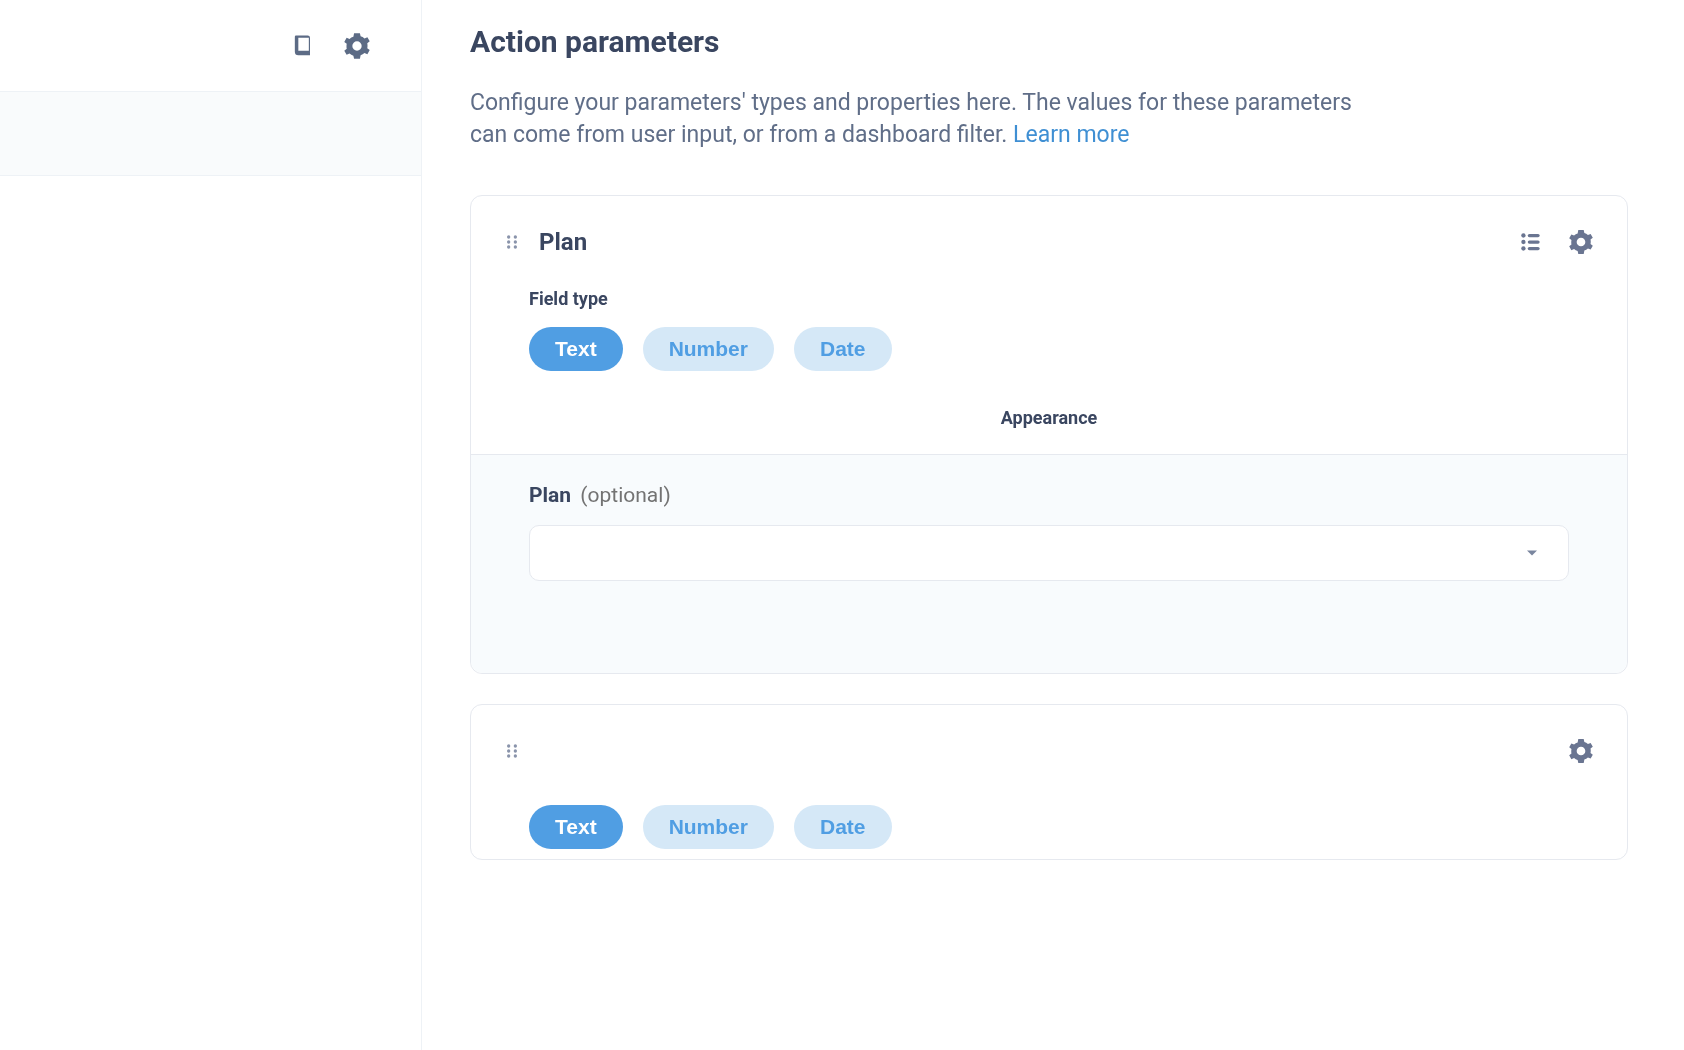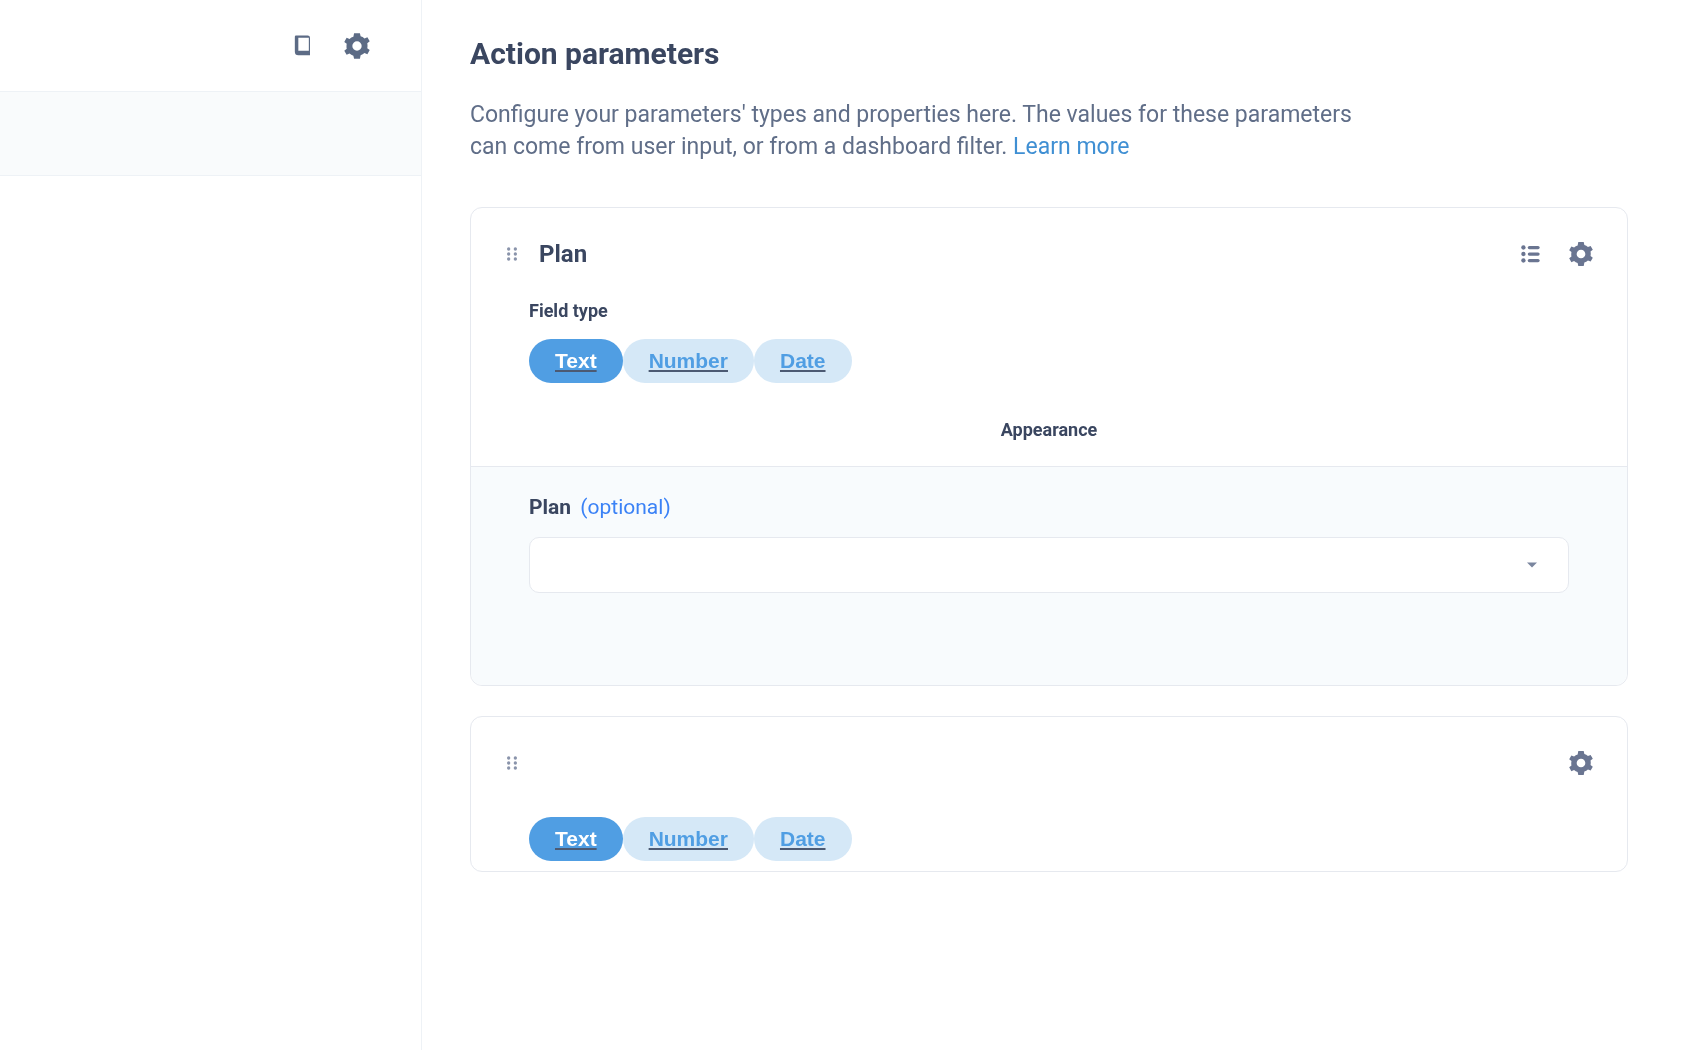--- a/index.html
+++ b/index.html
@@ -18,45 +18,45 @@
   html,body{margin:0;padding:0;width:1684px;height:1050px;font-family:-apple-system,BlinkMacSystemFont,"Segoe UI",Roboto,Helvetica,Arial,sans-serif;background:var(--page-bg);color:var(--text);overflow:hidden;}
   *{box-sizing:border-box;}
 
   .app{display:flex;width:1684px;height:1050px;}
   .sidebar{width:422px;background:#fff;border-right:1px solid var(--blue-border);display:flex;flex-direction:column;}
   .sidebar-top{height:92px;display:flex;align-items:center;justify-content:flex-end;gap:22px;padding-right:48px;border-bottom:1px solid var(--blue-border);}
   .sidebar-band{height:84px;background:var(--sidebar-band);border-bottom:1px solid var(--blue-border);}
   .icon-btn{width:32px;height:32px;display:flex;align-items:center;justify-content:center;color:#5c6b85;cursor:pointer;}
   .icon-btn svg{width:28px;height:28px;fill:currentColor;}
 
-  .main{flex:1;padding:26px 56px 0 48px;overflow:hidden;position:relative;}
+  .main{flex:1;padding:14px 56px 0 48px;overflow:hidden;position:relative;}
   h1.page-title{font-size:30px;font-weight:700;color:var(--text-dark);margin:10px 0 28px 0;}
   p.page-desc{font-size:23px;line-height:1.4;color:#606e88;margin:0 0 0 0;max-width:920px;}
   a.learn-more{color:var(--link);text-decoration:none;}
 
   .card{border:1px solid var(--panel-border);border-radius:12px;background:#fff;margin-top:44px;}
   .card + .card{margin-top:30px;}
   .card-header{display:flex;align-items:center;padding:30px 30px 0 30px;gap:16px;}
   .drag-handle{width:22px;height:22px;color:#8a94ab;display:flex;align-items:center;justify-content:center;}
   .drag-handle svg{width:20px;height:20px;fill:currentColor;}
   .card-title{font-size:24px;font-weight:700;color:var(--text-dark);flex:1;}
   .card-header-actions{display:flex;align-items:center;gap:18px;color:#6a7591;}
   .card-header-actions .icon-btn{color:#6a7591;}
   .card-header-actions .icon-btn svg{width:26px;height:26px;}
 
   .card-body{padding:30px 58px 26px 58px;}
   .section-label{font-size:18px;font-weight:700;color:var(--text-dark);margin-bottom:18px;}
 
-  .pill-row{display:flex;margin-bottom:36px;text-decoration:underline;}
+  .pill-row{display:flex;gap:20px;margin-bottom:36px;}
   .pill{border-radius:24px;font-size:21px;font-weight:700;padding:10px 26px;background:var(--blue-light-bg);color:var(--blue);cursor:pointer;border:none;}
   .pill.selected{background:var(--blue);color:#fff;}
 
   .card-footer{background:#f8fbfd;border-top:1px solid var(--panel-border);padding:28px 58px 92px 58px;border-radius:0 0 12px 12px;}
   .field-label{font-size:21px;font-weight:700;color:var(--text-dark);}
-  .field-label .opt{font-weight:400;color:#3b82f6;margin-left:4px;}
+  .field-label .opt{font-weight:400;color:#737373;margin-left:4px;}
   .select{margin-top:18px;border:1px solid var(--panel-border);border-radius:10px;background:#fff;height:56px;display:flex;align-items:center;justify-content:flex-end;padding:0 26px;color:#7a869f;cursor:pointer;}
   .select svg{width:20px;height:20px;fill:currentColor;}
 
   
   .dropdown{position:absolute;left:574px;top:742px;width:500px;background:#fff;border-radius:10px;box-shadow:0 12px 40px rgba(40,50,70,0.18);padding:16px 14px;z-index:10;}
   .dropdown .item{font-size:22px;font-weight:700;color:var(--text-dark);padding:16px 46px;border-radius:8px;cursor:pointer;}
   .dropdown .item.highlight{background:#649fd7;color:#fff;}
 
   
   .card.peek{overflow:hidden;}

